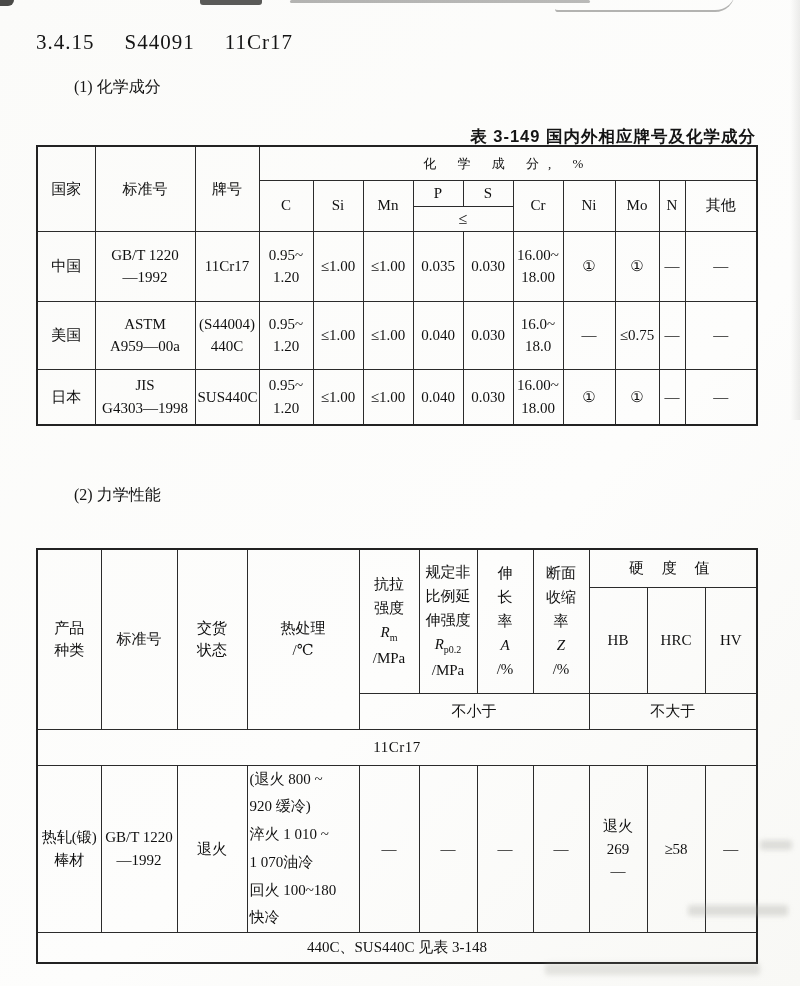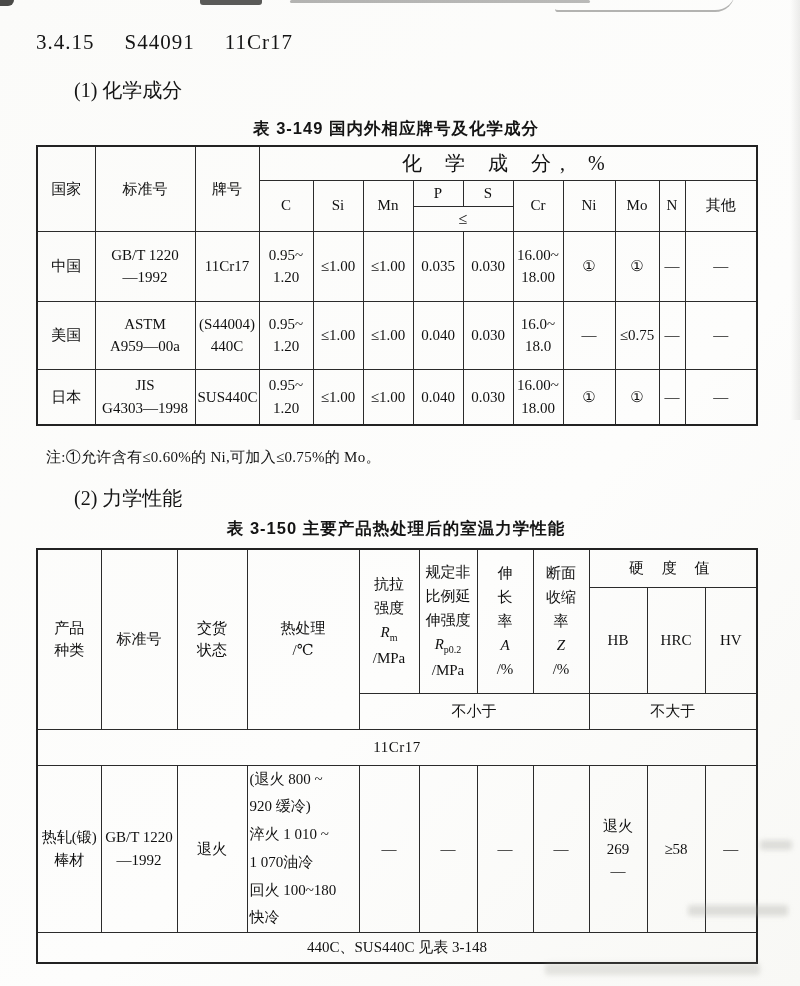--- a/index.html
+++ b/index.html
@@ -15,43 +15,43 @@
              border-bottom:2.5px solid rgba(130,130,128,.6);border-radius:0 0 90px 14px;}
   .art-right{position:absolute;right:0;top:0;width:10px;height:420px;
              background:linear-gradient(90deg,rgba(190,190,188,0),rgba(190,190,188,.28));}
   .bleed{position:absolute;filter:blur(2.5px);background:rgba(160,160,152,.30);border-radius:3px;}
   .bleed1{left:688px;top:905px;width:100px;height:11px;}
   .bleed2{left:545px;top:963px;width:215px;height:12px;background:rgba(160,160,152,.25);}
   .bleed3{left:760px;top:840px;width:32px;height:10px;}
   
   .title{position:absolute;left:36px;top:30px;font-size:21px;letter-spacing:1px;font-weight:500;}
   .title span{margin-right:30px;}
-  .sec{position:absolute;font-size:20px;}
+  .sec{position:absolute;font-size:16px;}
   .sec1{left:74px;top:77px;}
   .sec2{left:74px;top:485px;}
   .cap{position:absolute;left:36px;width:720px;text-align:center;font-weight:bold;font-size:16.5px;
        font-family:"Liberation Sans","DejaVu Sans",sans-serif;letter-spacing:1px;}
-  .cap1{top:118px;}
+  .cap1{top:126px;text-align:right;}
   .cap2{top:518px;}
   .note{position:absolute;left:46px;top:448px;font-size:15px;letter-spacing:.3px;}
   
   .wm{position:absolute;left:585px;top:462px;text-align:left;
       font-family:"Liberation Sans","DejaVu Sans",sans-serif;pointer-events:none;}
   .wm-name{font-size:19px;letter-spacing:15px;white-space:nowrap;padding-left:12px;}
   .wm-phone{font-size:25px;letter-spacing:3px;white-space:nowrap;margin-top:3px;font-weight:500;opacity:.9;}
   
   table{position:absolute;left:36px;border-collapse:collapse;table-layout:fixed;width:720px;
         font-size:15px;color:#101010;}
   .t1{top:145px;}
   .t2{top:548px;}
   th,td{border:1.4px solid #2b2b2b;padding:0 2px;text-align:center;vertical-align:middle;
         font-weight:normal;line-height:1.5;overflow:hidden;}
   table{border:2.2px solid #222;}
   .pre{white-space:pre-line;}
-  .comp{letter-spacing:9px;font-size:20px;}
+  .comp{letter-spacing:9px;font-size:13px;}
   .hard{letter-spacing:7px;margin-left:15px;}
   .le{font-size:16px;}
   .heatcell{text-align:left;line-height:1.85;}
   .prop{vertical-align:middle;}
   .prop .stack{display:flex;flex-direction:column;align-items:center;justify-content:center;line-height:1.6;}
   .prop i{font-style:italic;font-family:"Liberation Serif",serif;}
   .prop sub{font-size:10px;}
   .gradecell{letter-spacing:.5px;}
 </style>
 </head>
@@ -161,27 +161,25 @@
       <td class="pre">16.00~
 18.00</td>
       <td>①</td>
       <td>①</td>
       <td>—</td>
       <td>—</td>
     </tr>
   </tbody>
     </table>
 
-  <div class="note">注:①允许含有≤0.60%的 Ni,可加入≤0.75%的 Mo。</div>
 
   <div class="wm">
   </div>
 
   <div class="sec sec2">(2) 力学性能</div>
-  <div class="cap cap2">表 3-150  主要产品热处理后的室温力学性能</div>
 
   <table class="t2">
     <colgroup>
       <col style="width:64px">
         <col style="width:76px">
         <col style="width:70px">
         <col style="width:112px">
       <col style="width:60px">
         <col style="width:58px">
         <col style="width:56px">

